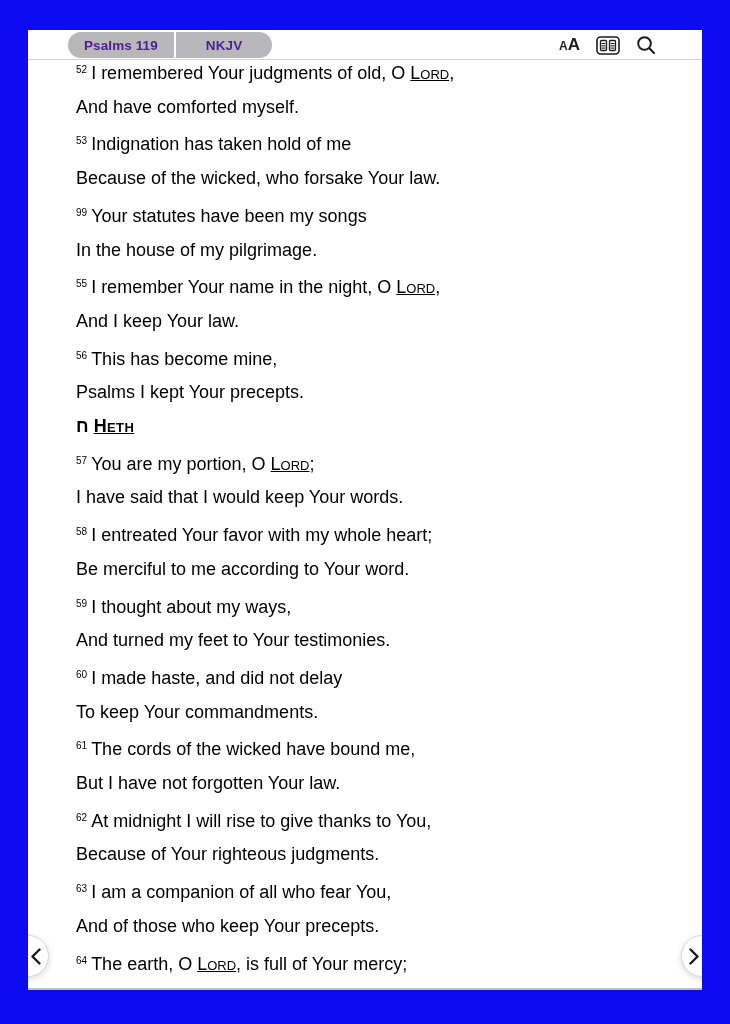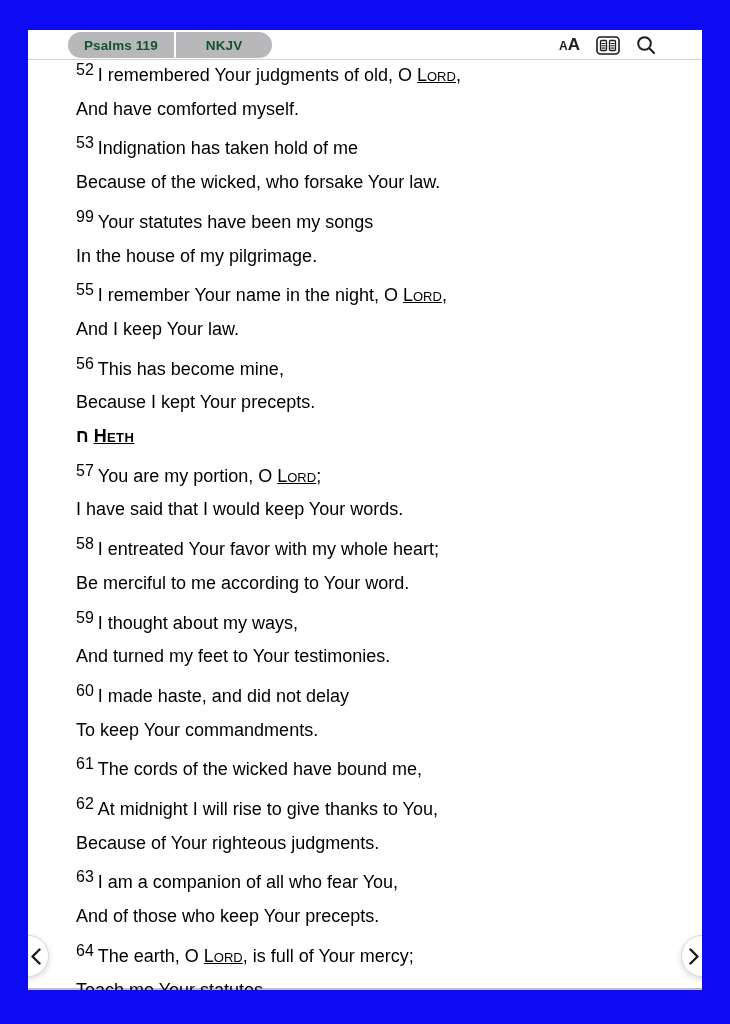--- a/index.html
+++ b/index.html
@@ -15,21 +15,21 @@
     box-shadow: inset 0 -2px 0 #bfbfbf;
   }
   
   .header {
     height: 28px; border-bottom: 1px solid #d2d2d2;
     display: flex; align-items: center; justify-content: space-between;
     padding: 1px 46px 0 40px;
   }
   .pills { display: flex; height: 26px; }
   .pill {
-    background: #b8b8ba; color: #14532d; border: none; cursor: pointer;
+    background: #b8b8ba; color: #4c1d95; border: none; cursor: pointer;
     font-family: inherit; font-weight: bold; font-size: 13.5px;
     display: flex; align-items: center; padding: 0 16px; letter-spacing: 0.1px;
   }
   .pill.left  { border-radius: 14px 0 0 14px; margin-right: 2px; }
   .pill.right { border-radius: 0 14px 14px 0; padding: 0 30px; }
   .hdr-icons { display: flex; align-items: center; gap: 16px; }
   .icon-btn {
     background: none; border: none; padding: 0; cursor: pointer;
     display: flex; align-items: center; color: #1c1c1e;
   }
@@ -37,21 +37,21 @@
   .aa .a-small { font-size: 12px; }
   .aa .a-large { font-size: 17px; }
   
   .content {
     margin-top: -7px; padding: 0 36px 0 48px;
     font-size: 18px; line-height: 33.7px; color: #000;
   }
   .line { white-space: nowrap; }
   .heading { font-weight: bold; }
   .heading .sc { letter-spacing: 0.4px; }
-  .vnum { font-size: 16px; vertical-align: 6px; margin-right: 4px; }
+  .vnum { font-size: 10px; vertical-align: 6px; margin-right: 4px; }
   .sc { font-variant: small-caps; text-decoration: underline; }
   .it { }
   
   .nav-btn {
     position: absolute; top: 905px; width: 42px; height: 42px;
     border-radius: 50%; background: #fff; border: 1px solid #d8d8d8;
     box-shadow: 0 2px 6px rgba(0,0,0,0.15);
     display: flex; align-items: center; justify-content: center;
     cursor: pointer; padding: 0;
   }
@@ -108,31 +108,32 @@
     <div>
         <div class="line"><span class="vnum">52</span><span>I remembered Your judgments of old, O </span><span class="sc">Lord</span><span>,</span></div>
         <div class="line"><span>And have comforted myself.</span></div>
         <div class="line"><span class="vnum">53</span><span>Indignation has taken hold of me</span></div>
         <div class="line"><span>Because of the wicked, who forsake Your law.</span></div>
         <div class="line"><span class="vnum">99</span><span>Your statutes have been my songs</span></div>
         <div class="line"><span>In the house of my pilgrimage.</span></div>
         <div class="line"><span class="vnum">55</span><span>I remember Your name in the night, O </span><span class="sc">Lord</span><span>,</span></div>
         <div class="line"><span>And I keep Your law.</span></div>
         <div class="line"><span class="vnum">56</span><span>This has become mine,</span></div>
-        <div class="line"><span>Because I kept Your precepts.</span></div>
+        <div class="line"><span>Psalms I kept Your precepts.</span></div>
         <div class="line heading"><span>ח </span><span class="sc">Heth</span></div>
         <div class="line"><span class="vnum">57</span><span class="it">You are</span><span> my portion, O </span><span class="sc">Lord</span><span>;</span></div>
         <div class="line"><span>I have said that I would keep Your words.</span></div>
         <div class="line"><span class="vnum">58</span><span>I entreated Your favor with </span><span class="it">my</span><span> whole heart;</span></div>
         <div class="line"><span>Be merciful to me according to Your word.</span></div>
         <div class="line"><span class="vnum">59</span><span>I thought about my ways,</span></div>
         <div class="line"><span>And turned my feet to Your testimonies.</span></div>
         <div class="line"><span class="vnum">60</span><span>I made haste, and did not delay</span></div>
         <div class="line"><span>To keep Your commandments.</span></div>
         <div class="line"><span class="vnum">61</span><span>The cords of the wicked have bound me,</span></div>
+        <div class="line"><span class="it">But</span><span> I have not forgotten Your law.</span></div>
         <div class="line"><span class="vnum">62</span><span>At midnight I will rise to give thanks to You,</span></div>
         <div class="line"><span>Because of Your righteous judgments.</span></div>
         <div class="line"><span class="vnum">63</span><span>I </span><span class="it">am</span><span> a companion of all who fear You,</span></div>
         <div class="line"><span>And of those who keep Your precepts.</span></div>
         <div class="line"><span class="vnum">64</span><span>The earth, O </span><span class="sc">Lord</span><span>, is full of Your mercy;</span></div>
         <div class="line"><span>Teach me Your statutes.</span></div>
       </div>
   </div>
 
   <button class="nav-btn prev">

